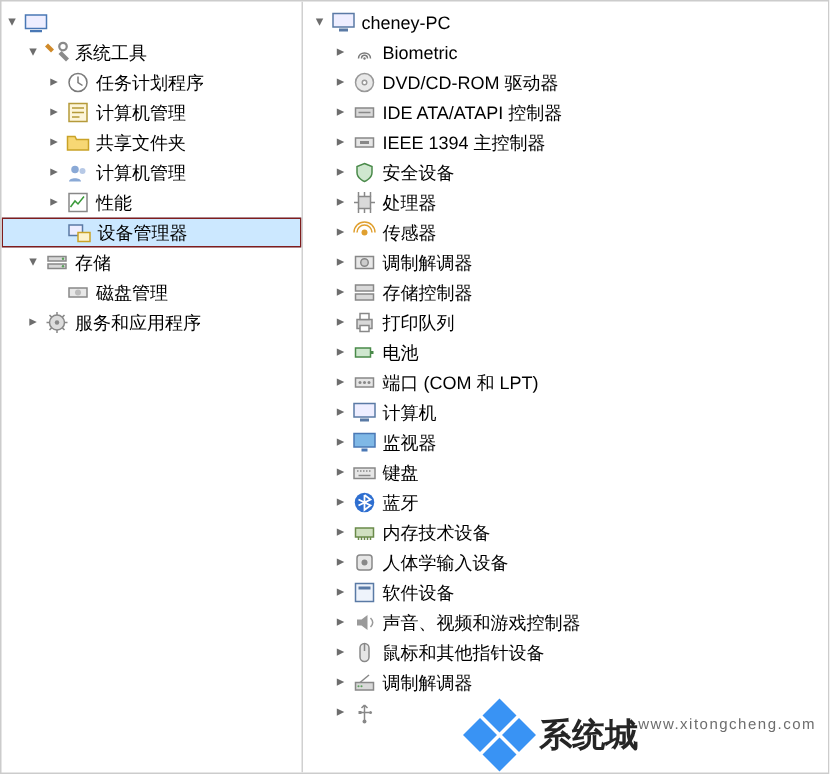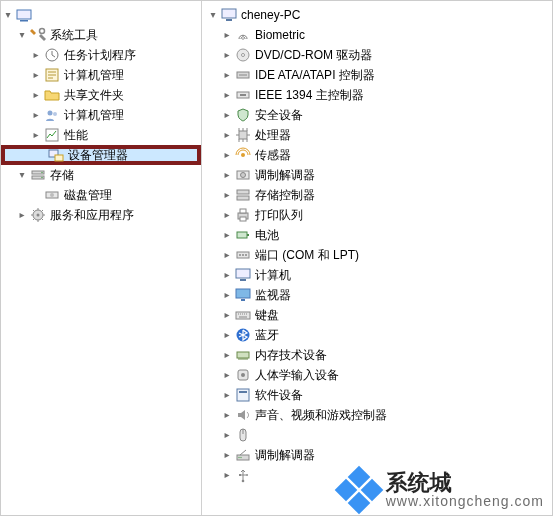--- a/index.html
+++ b/index.html
@@ -2,34 +2,34 @@
 <html><head>
 <meta charset="utf-8">
 <style>
 html,body{margin:0;padding:0;font-family:"Microsoft YaHei","Segoe UI",Tahoma,sans-serif;font-size:12px;color:#000;background:#fff;}
 .window{display:flex;width:553px;height:516px;position:relative;overflow:hidden;border:1px solid #ccc;box-sizing:border-box;}
 .left-pane{width:200px;border-right:1px solid #d0d0d0;padding:4px 0;overflow:hidden;}
 .right-pane{flex:1;padding:4px 0;position:relative;overflow:hidden;}
 .tree{list-style:none;margin:0;padding:0;}
 .tree ul{list-style:none;margin:0;padding:0;}
 .row{display:flex;align-items:center;height:20px;line-height:20px;white-space:nowrap;cursor:default;padding-right:4px;}
-.selected{background:#cce8ff;border:4px solid #7f1d1d;box-sizing:border-box;height:20px;}
+.selected{background:#cce8ff;border:1px solid #7f1d1d;box-sizing:border-box;height:20px;}
 .arrow{width:14px;display:inline-flex;justify-content:center;align-items:center;color:#6d6d6d;font-size:10px;}
 .arrow.blank{visibility:hidden;}
 .icon{width:16px;height:16px;margin:0 3px 0 1px;display:inline-flex;align-items:center;justify-content:center;flex-shrink:0;}
 .icon svg{width:16px;height:16px;}
 .indent{display:inline-block;height:1px;}
 .label{padding-left:1px;}
 .arrowhead{position:absolute;width:260px;height:90px;pointer-events:none;top:378px;left:270px;}
 .watermark{position:absolute;right:8px;bottom:4px;display:flex;align-items:center;gap:6px;opacity:.95;}
 .wm-diamonds{width:42px;height:42px;position:relative;}
 .wm-d{position:absolute;width:16px;height:16px;background:#2f8ef4;transform:rotate(45deg);}
-.wm-txt{display:flex;flex-direction:column;line-height:1;}
+.wm-txt{display:flex;flex-direction:row;line-height:1;}
 .wm-main{font-size:22px;font-weight:bold;color:#1a1a1a;}
-.wm-sub{font-size:14px;color:#666;letter-spacing:1px;}
+.wm-sub{font-size:10px;color:#666;letter-spacing:1px;}
 </style>
 </head>
 <body>
 
 <div class="window">
 
   <div class="left-pane">
     <ul class="tree">
       <li>
         <div class="row">
@@ -466,20 +466,21 @@
             <li>
               <div class="row">
                 <span class="indent" style="width:18px"></span>
                 <span class="arrow">▸</span>
                 <span class="icon">
                   <svg viewBox="0 0 16 16">
                     <rect x="5" y="2" width="6" height="12" rx="3" fill="#e6e6e6" stroke="#888"></rect>
                     <path d="M8 2v5" stroke="#888"></path>
                   </svg>
                 </span>
+                <span class="label">鼠标和其他指针设备</span>
               </div>
             </li>
             <li>
               <div class="row">
                 <span class="indent" style="width:18px"></span>
                 <span class="arrow">▸</span>
                 <span class="icon">
                   <svg viewBox="0 0 16 16">
                     <rect x="2" y="8" width="12" height="5" fill="#d9d9d9" stroke="#888"></rect>
                     <path d="M5 8l6-5" stroke="#888"></path>

